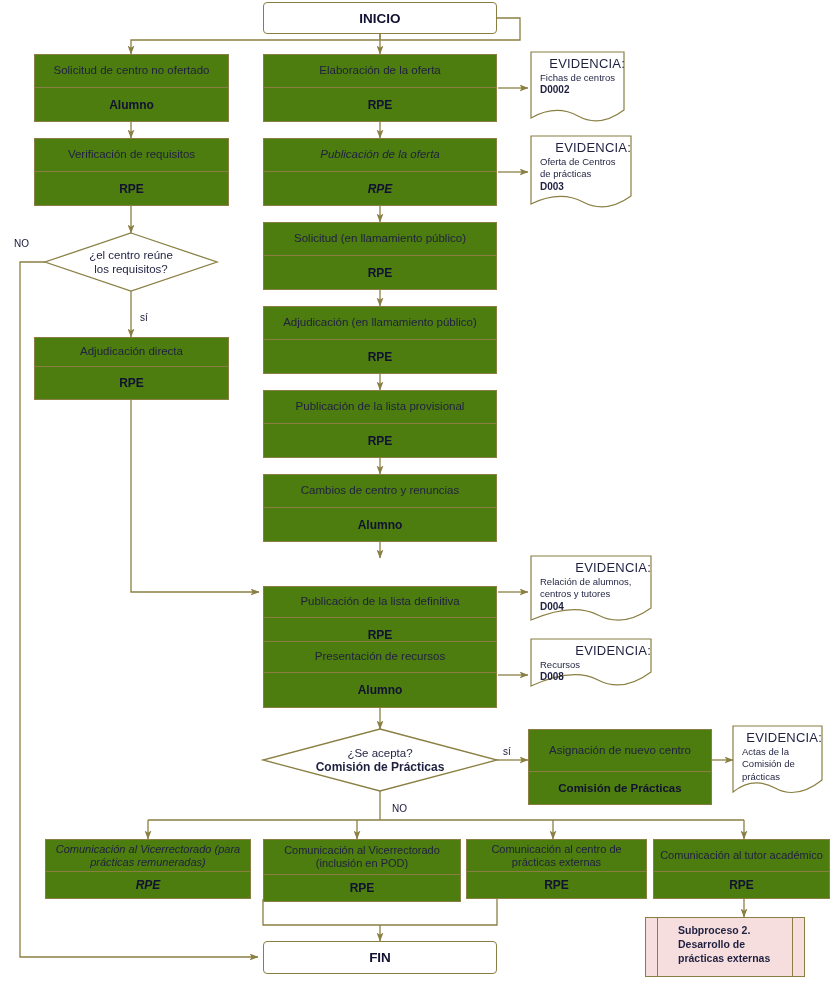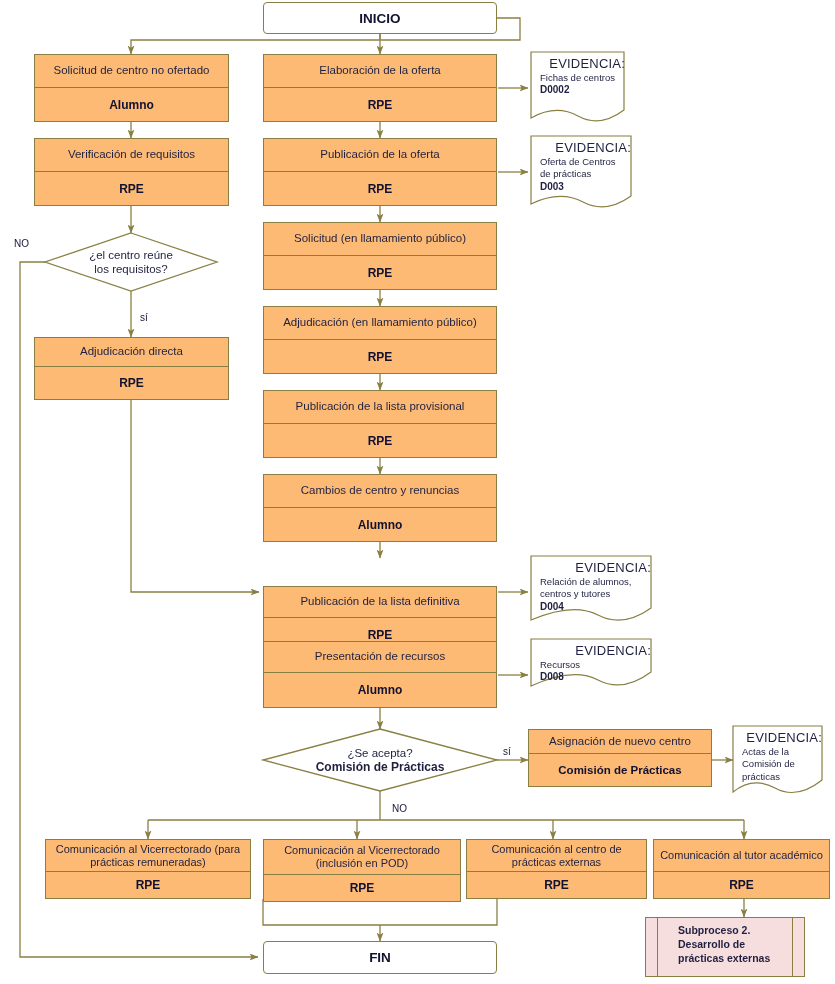--- a/index.html
+++ b/index.html
@@ -5,21 +5,21 @@
   html,body{margin:0;padding:0;background:#ffffff;}
   body{width:835px;height:984px;position:relative;
        font-family:"Liberation Sans","DejaVu Sans",sans-serif;
        color:#1a1a2e;overflow:hidden;}
   #canvas{position:absolute;inset:0;width:835px;height:984px;}
   svg.layer{position:absolute;left:0;top:0;width:835px;height:984px;}
   svg.conn{pointer-events:none;}
 
   
   .node{position:absolute;box-sizing:border-box;border:1px solid #8a7f43;
-        background:#fdba74;display:flex;flex-direction:column;}
+        background:#4d7c0f;display:flex;flex-direction:column;}
   .node .title{flex:1;display:flex;align-items:center;justify-content:center;
         text-align:center;font-size:11.5px;line-height:13.5px;padding:1px 4px;
         border-bottom:1px solid #8a7f43;color:#1f2040;}
   .node .actor{flex:0 0 auto;display:flex;align-items:center;justify-content:center;
         text-align:center;font-weight:bold;font-size:12px;color:#111130;
         padding:2px 4px;}
 
   
   .term{position:absolute;box-sizing:border-box;border:1px solid #8a7f43;
         border-radius:4px;background:#fff;display:flex;align-items:center;
@@ -139,21 +139,21 @@
   </div>
   <div class="node" style="left:34px;top:337px;width:195px;height:63px;">
     <div class="title">Adjudicación directa</div>
     <div class="actor" style="height:28px;">RPE</div>
   </div>
 
   <div class="node" style="left:263px;top:54px;width:234px;height:68px;">
     <div class="title">Elaboración de la oferta</div>
     <div class="actor" style="height:29px;">RPE</div>
   </div>
-  <div class="node" style="left:263px;top:138px;width:234px;height:68px;">
+  <div class="node" style="left:263px;top:138px;width:234px;height:68px;font-style:italic;">
     <div class="title">Publicación de la oferta</div>
     <div class="actor" style="height:29px;">RPE</div>
   </div>
   <div class="node" style="left:263px;top:222px;width:234px;height:68px;">
     <div class="title">Solicitud (en llamamiento público)</div>
     <div class="actor" style="height:29px;">RPE</div>
   </div>
   <div class="node" style="left:263px;top:306px;width:234px;height:68px;">
     <div class="title">Adjudicación (en llamamiento público)</div>
     <div class="actor" style="height:29px;">RPE</div>
@@ -168,26 +168,26 @@
   </div>
   <div class="node" style="left:263px;top:586px;width:234px;height:67px;">
     <div class="title">Publicación de la lista definitiva</div>
     <div class="actor" style="height:30px;">RPE</div>
   </div>
   <div class="node" style="left:263px;top:641px;width:234px;height:67px;">
     <div class="title">Presentación de recursos</div>
     <div class="actor" style="height:30px;">Alumno</div>
   </div>
 
-  <div class="node" style="left:528px;top:729px;width:184px;height:58px;">
+  <div class="node" style="left:528px;top:729px;width:184px;height:76px;">
     <div class="title">Asignación de nuevo centro</div>
     <div class="actor" style="height:28px;font-size:11.5px;">Comisión de Prácticas</div>
   </div>
 
-  <div class="node" style="left:45px;top:839px;width:206px;height:60px;">
+  <div class="node" style="left:45px;top:839px;width:206px;height:60px;font-style:italic;">
     <div class="title" style="font-size:11px;line-height:13px;">Comunicación al Vicerrectorado (para prácticas remuneradas)</div>
     <div class="actor" style="height:22px;">RPE</div>
   </div>
   <div class="node" style="left:263px;top:839px;width:198px;height:63px;">
     <div class="title" style="font-size:11px;line-height:13px;">Comunicación al Vicerrectorado (inclusión en POD)</div>
     <div class="actor" style="height:22px;">RPE</div>
   </div>
   <div class="node" style="left:466px;top:839px;width:181px;height:60px;">
     <div class="title" style="font-size:11px;line-height:13px;">Comunicación al centro de prácticas externas</div>
     <div class="actor" style="height:22px;">RPE</div>

